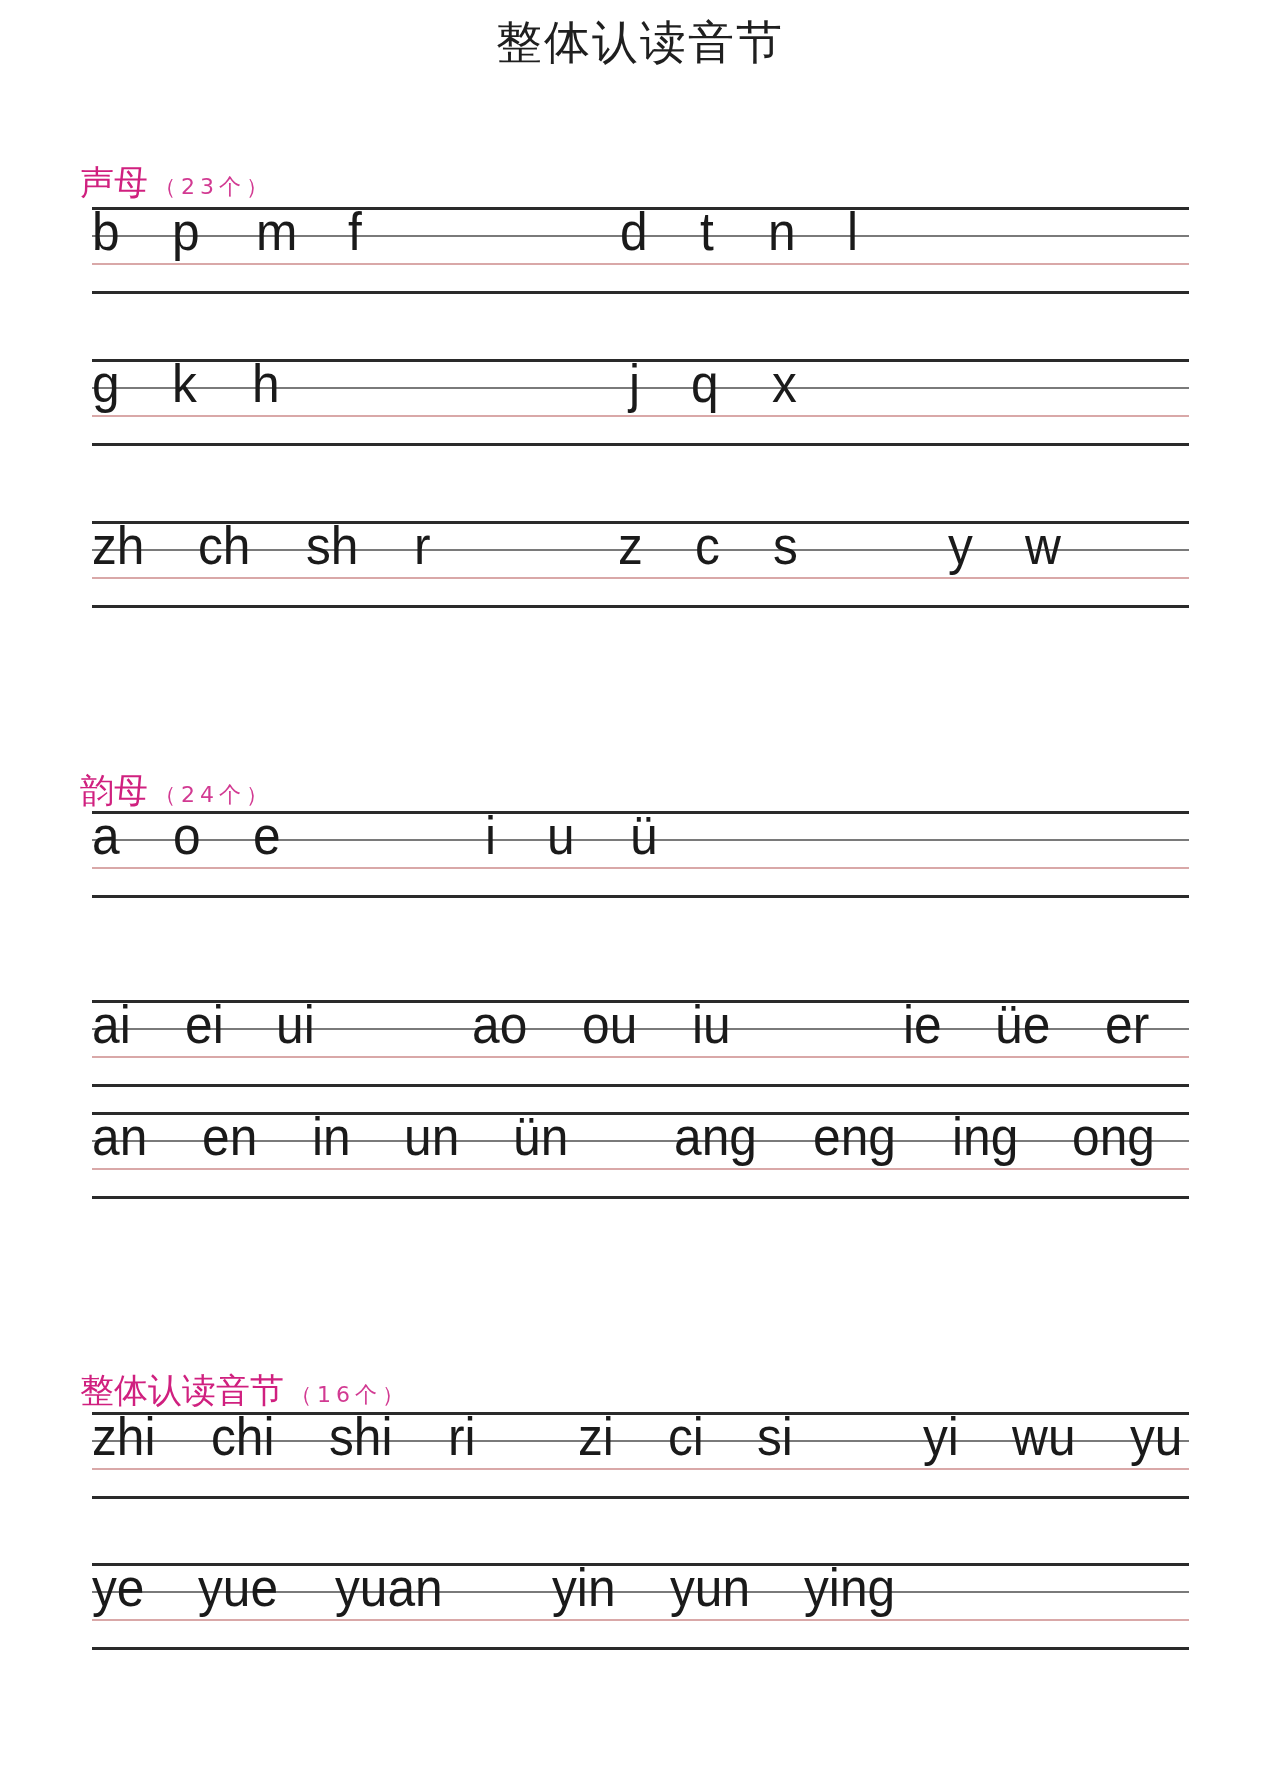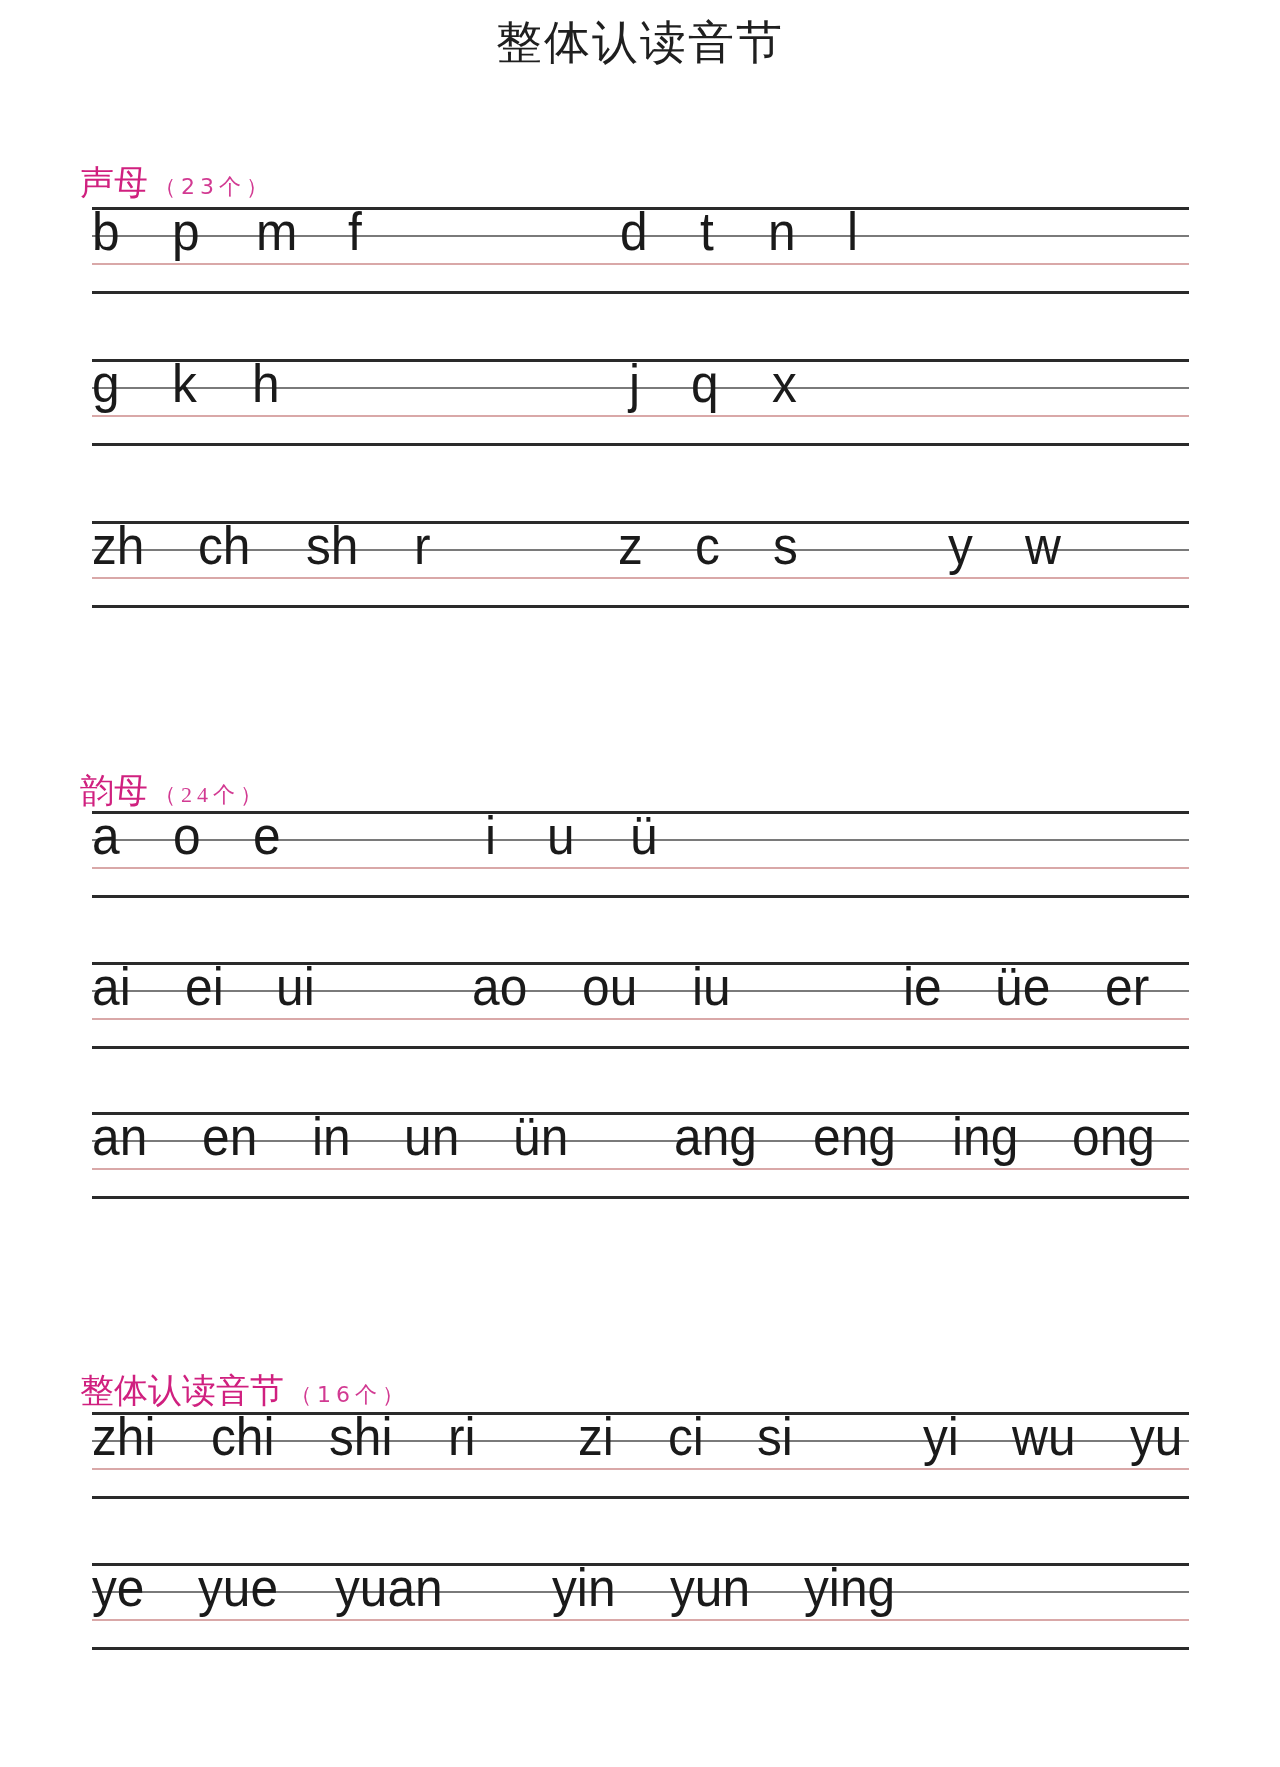--- a/index.html
+++ b/index.html
@@ -78,38 +78,38 @@
   <span class="syll" style="left:106px">ch</span>
   <span class="syll" style="left:214px">sh</span>
   <span class="syll" style="left:322px">r</span>
   <span class="syll" style="left:526px">z</span>
   <span class="syll" style="left:603px">c</span>
   <span class="syll" style="left:681px">s</span>
   <span class="syll" style="left:856px">y</span>
   <span class="syll" style="left:933px">w</span>
 </div>
 
-<div class="section-heading" style="top:768px;font-family:Liberation Serif, serif;">
+<div class="section-heading" style="top:768px;">
   <span class="h-main">韵母</span><span class="h-count">（24个）</span>
 </div>
 
 <div class="staff" style="top:811px;">
   <div class="ln l1"></div>
     <div class="ln l2"></div>
     <div class="ln l3"></div>
     <div class="ln l4"></div>
   <span class="syll" style="left:0px">a</span>
   <span class="syll" style="left:81px">o</span>
   <span class="syll" style="left:161px">e</span>
   <span class="syll" style="left:393px">i</span>
   <span class="syll" style="left:455px">u</span>
   <span class="syll" style="left:538px">ü</span>
 </div>
 
-<div class="staff" style="top:962px;">
+<div class="staff" style="top:1000px;">
   <div class="ln l1"></div>
     <div class="ln l2"></div>
     <div class="ln l3"></div>
     <div class="ln l4"></div>
   <span class="syll" style="left:0px">ai</span>
   <span class="syll" style="left:93px">ei</span>
   <span class="syll" style="left:184px">ui</span>
   <span class="syll" style="left:380px">ao</span>
   <span class="syll" style="left:490px">ou</span>
   <span class="syll" style="left:600px">iu</span>

